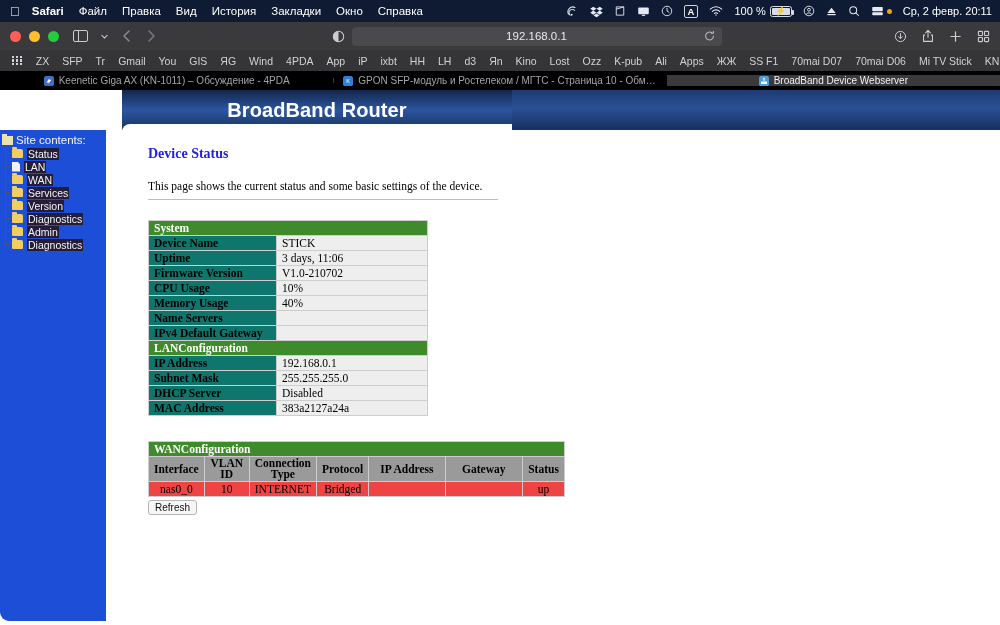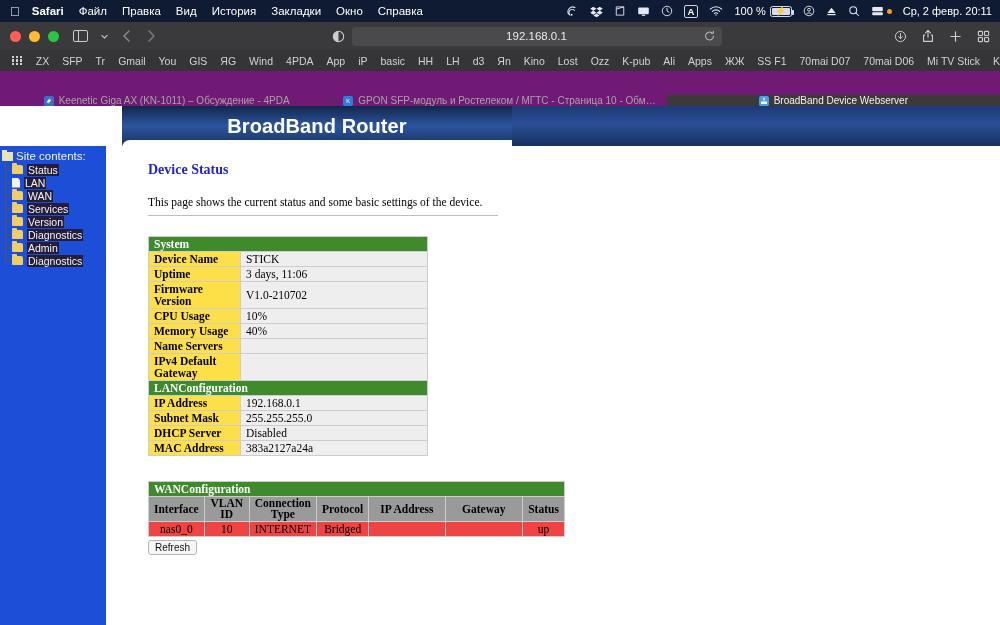--- a/index.html
+++ b/index.html
@@ -85,21 +85,21 @@
     padding: 0 8px; color: #d2d2d4; font-size: 10.5px; overflow: hidden;
   }
   .bm { margin-right: 13px; white-space: nowrap; }
   .bm-grid {
     display: grid; grid-template-columns: repeat(3, 2.2px); grid-template-rows: repeat(3, 2.2px);
     gap: 1.6px; margin-right: 14px; margin-left: 4px;
   }
   .bm-grid i { background: #d2d2d4; width: 2.2px; height: 2.2px; display:block; }
 
   
-  .tabbar { height: 35px; background: #701a75; display: flex; align-items: flex-end; }
+  .tabbar { height: 19px; background: #000000; display: flex; align-items: center; }
   .tab {
     flex: 1; display: flex; align-items: center; justify-content: center;
     gap: 5px; font-size: 10px; color: #a4a4a6; position: relative;
     padding: 0 10px; overflow: hidden; white-space: nowrap;
   }
   .tab + .tab::before {
     content: ""; position: absolute; left: 0; top: 3px; bottom: 3px; width: 1px; background: #3d3d3f;
   }
   .tab.active { background: #3a3a3c; color: #f2f2f4; }
   .tab.active::before, .tab.active + .tab::before { background: transparent; }
@@ -186,21 +186,21 @@
 
   table.cfg { border-collapse: collapse; font-family: "Liberation Serif", serif; }
   .tbl-sys { width: 280px; margin-top: 20px; }
   .green-head {
     background: #3f8a2b; color: #ffffff; font-weight: bold; font-size: 11.5px;
     padding: 1px 4px; text-align: left; border: 1px solid #3f8a2b; margin-top: 6px;
   }
   .cfg td {
     font-size: 11.5px; padding: 1px 5px; border: 1px solid #cdcdcd; height: 13px;
   }
-  .cfg td.k { font-weight: bold; width: 92px; background: #fde047; color:#000; }
+  .cfg td.k { font-weight: bold; width: 128px; background: #0f766e; color:#000; }
   .cfg td.v { background: #eeeeee; color: #000; }
 
   .tbl-wan { width: 417px; margin-top: 25px; }
   .wan-colhead {
     background: #9a9a9a; color: #000000; font-weight: bold; font-size: 10.5px;
     text-align: center; padding: 1px 2px; border: 1px solid #7f7f7f; line-height: 11px; margin-top: 46px;
   }
   .wan-cell {
     background: #ef4444; font-size: 10.5px; text-align: center; padding: 1px 2px;
     border: 1px solid #cdcdcd; height: 14px;
@@ -395,21 +395,21 @@
   <span class="bm">SFP</span>
   <span class="bm">Tr</span>
   <span class="bm">Gmail</span>
   <span class="bm">You</span>
   <span class="bm">GIS</span>
   <span class="bm">ЯG</span>
   <span class="bm">Wind</span>
   <span class="bm">4PDA</span>
   <span class="bm">App</span>
   <span class="bm">iP</span>
-  <span class="bm">basic</span>
+  <span class="bm">ixbt</span>
   <span class="bm">HH</span>
   <span class="bm">LH</span>
   <span class="bm">d3</span>
   <span class="bm">Яn</span>
   <span class="bm">Kino</span>
   <span class="bm">Lost</span>
   <span class="bm">Ozz</span>
   <span class="bm">K-pub</span>
   <span class="bm">Ali</span>
   <span class="bm">Apps</span>

